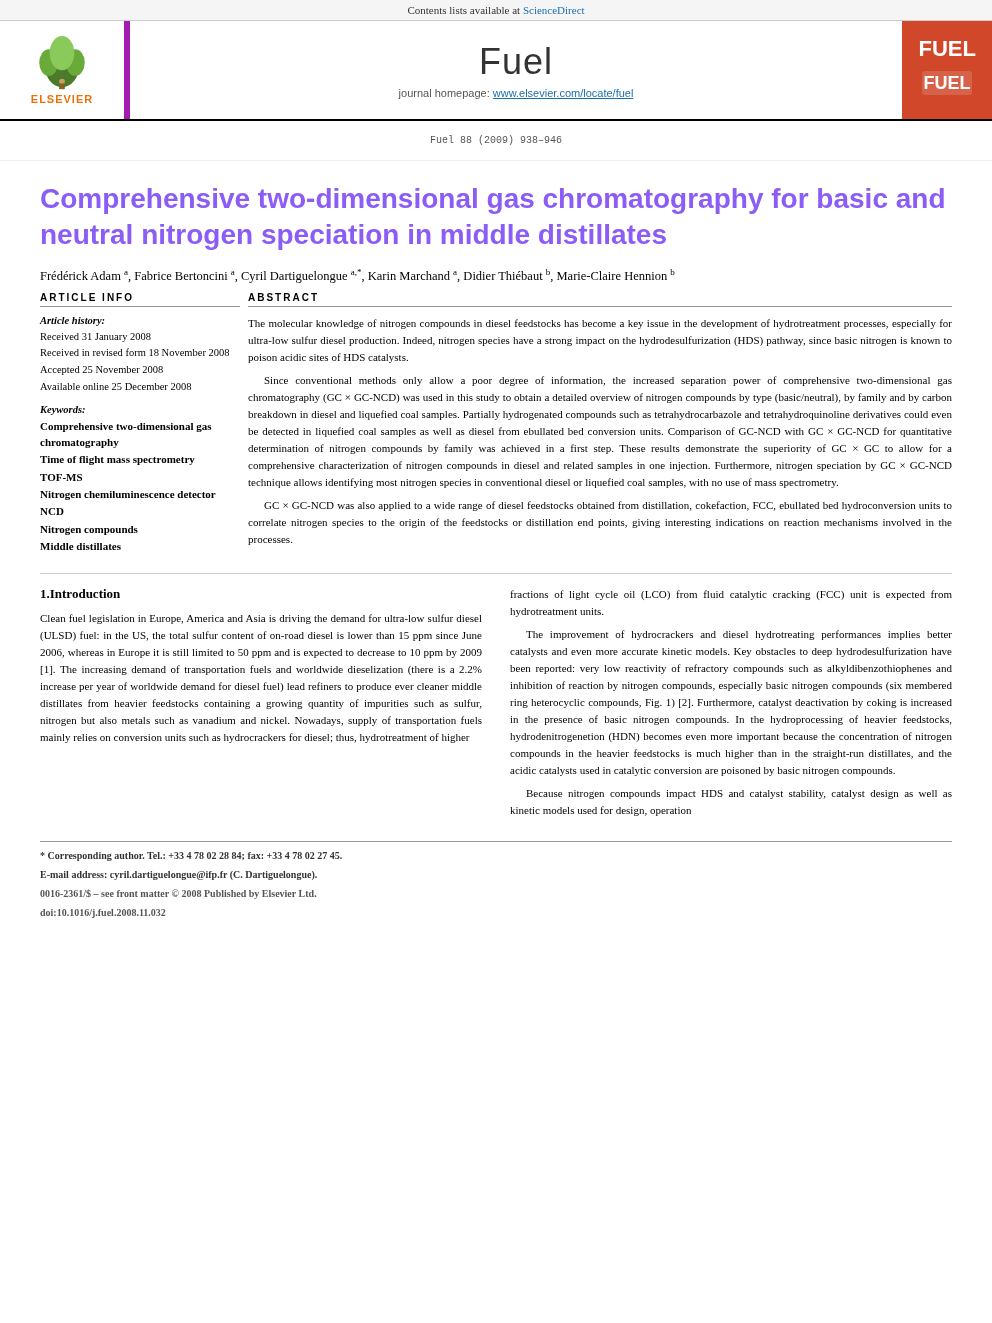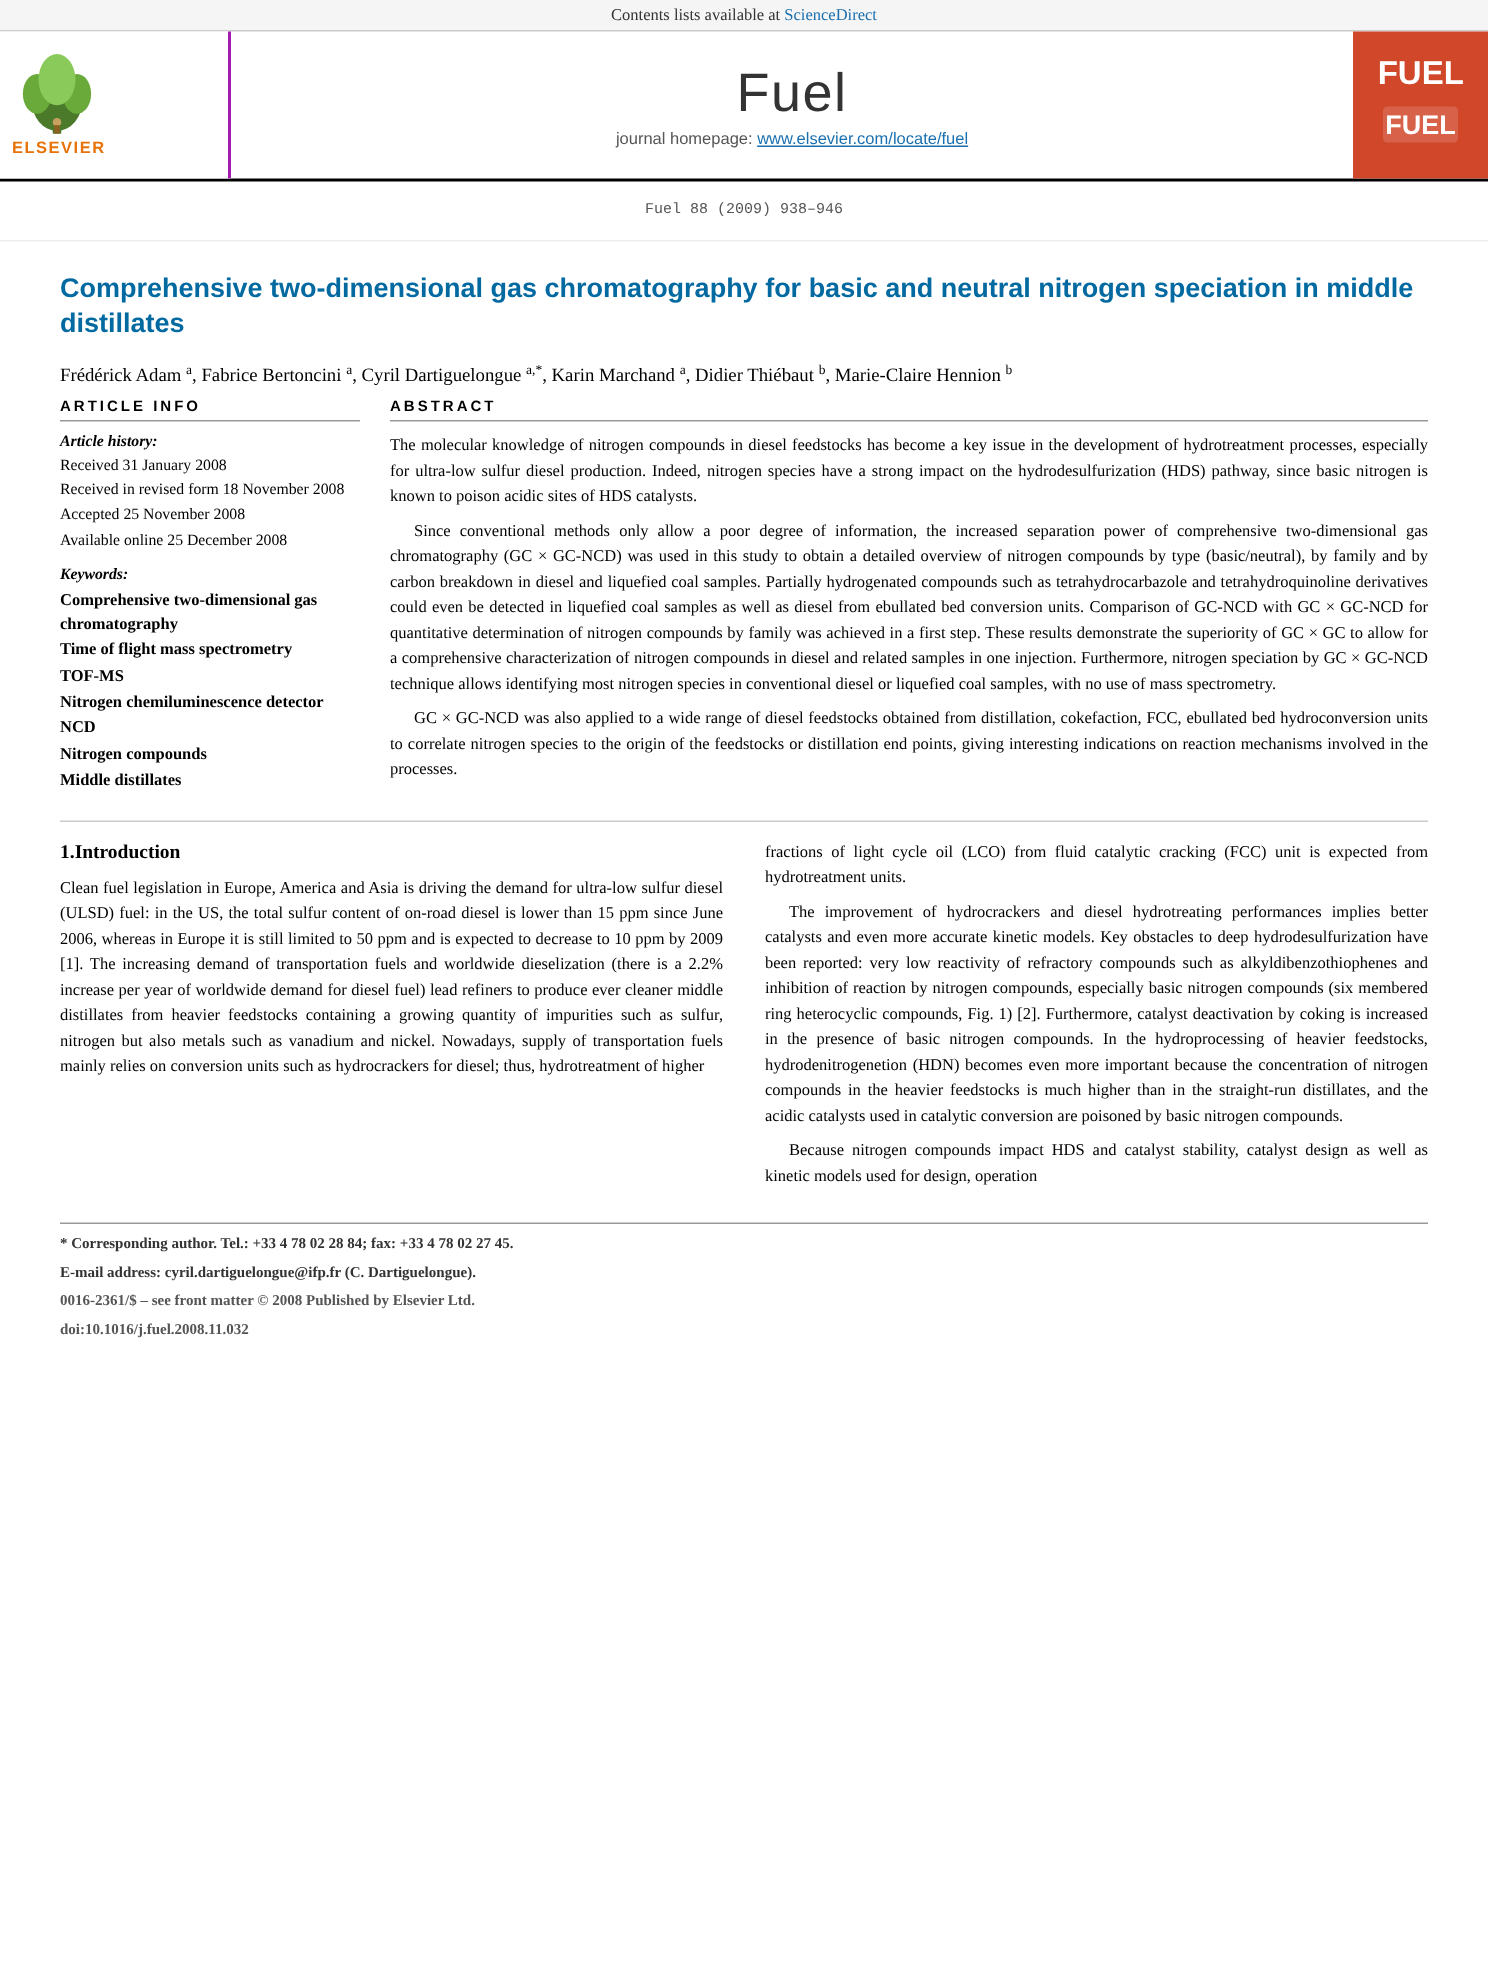--- a/index.html
+++ b/index.html
@@ -30,26 +30,27 @@
     .top-bar a { color: #1a6faf; text-decoration: none; }
 
     
     .journal-header {
       display: flex;
       align-items: stretch;
       border-bottom: 2px solid #000;
       min-height: 100px;
     }
     .elsevier-logo {
-      width: 154px;
+      width: 130px;
       min-height: 90px;
       display: flex;
       flex-direction: column;
+      align-items: center;
       justify-content: center;
-      border-right: 2px solid #a21caf;
+      border-right: 6px solid #a21caf;
       padding: 8px;
       background: #fff;
     }
     .elsevier-logo .logo-tree {
       width: 60px;
       height: 55px;
     }
     .elsevier-text {
       font-size: 11px;
       font-family: Arial, sans-serif;
@@ -106,24 +107,24 @@
       border-bottom: 1px solid #eee;
       font-family: Liberation Mono, monospace;
     }
 
     
     .article-content {
       padding: 20px 40px 20px 40px;
     }
 
     .article-title {
-      font-size: 18px;
-      font-weight: bold;
-      font-family: Arial, sans-serif;
-      color: #0369a1;
+      font-size: 28px;
+      font-weight: bold;
+      font-family: Arial, sans-serif;
+      color: #8b5cf6;
       margin-bottom: 12px;
       line-height: 1.3;
     }
 
     .authors {
       font-size: 12.5px;
       margin-bottom: 6px;
       color: #000;
       line-height: 1.5;
     }
@@ -133,21 +134,21 @@
       font-size: 10.5px;
       color: #555;
       margin-bottom: 16px;
       line-height: 1.5;
       font-style: italic;
     }
 
     
     .two-col {
       display: flex;
-      gap: 20px;
+      gap: 8px;
       margin-bottom: 16px;
     }
     .left-col {
       width: 200px;
       flex-shrink: 0;
     }
     .right-col {
       flex: 1;
     }
 

